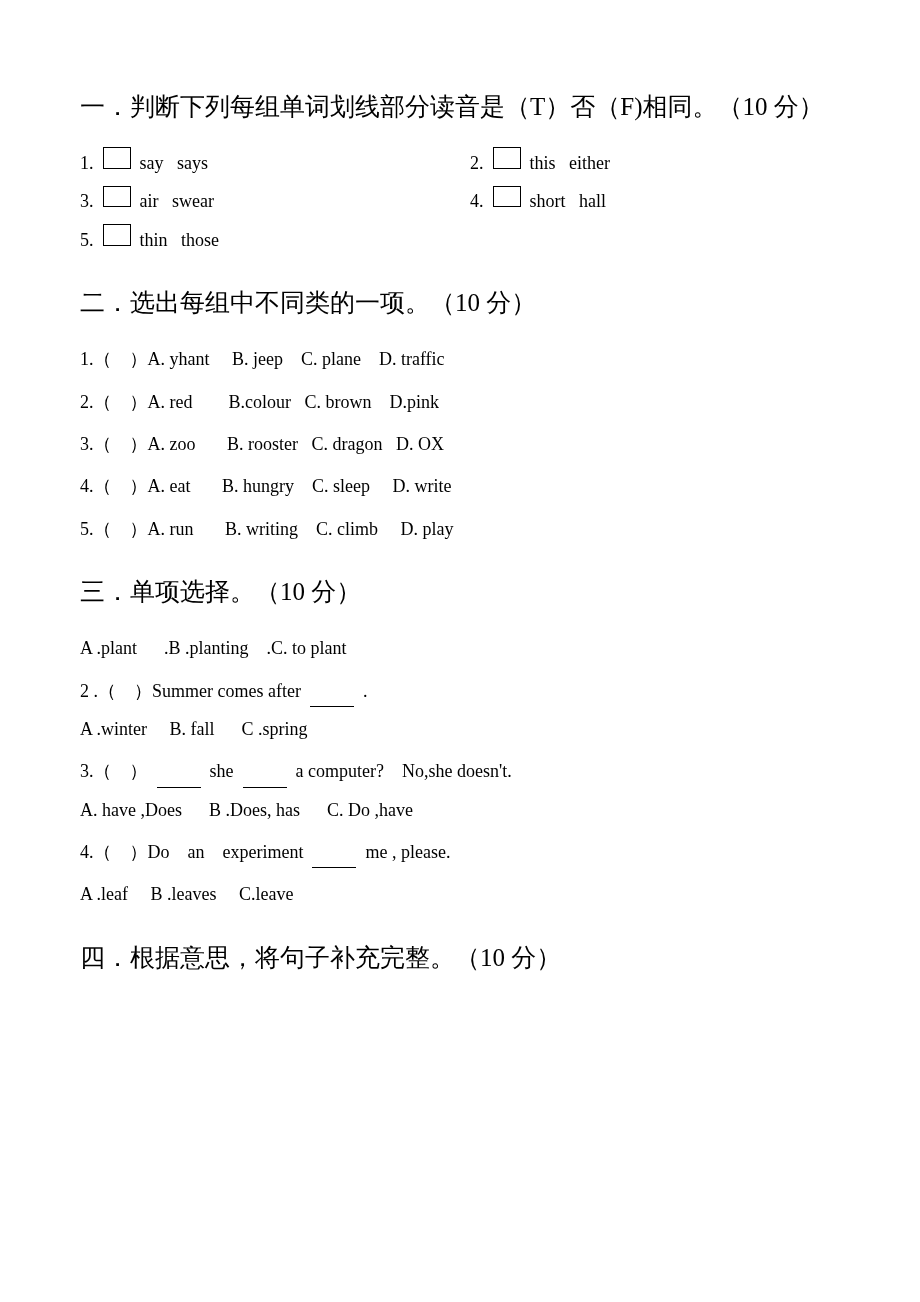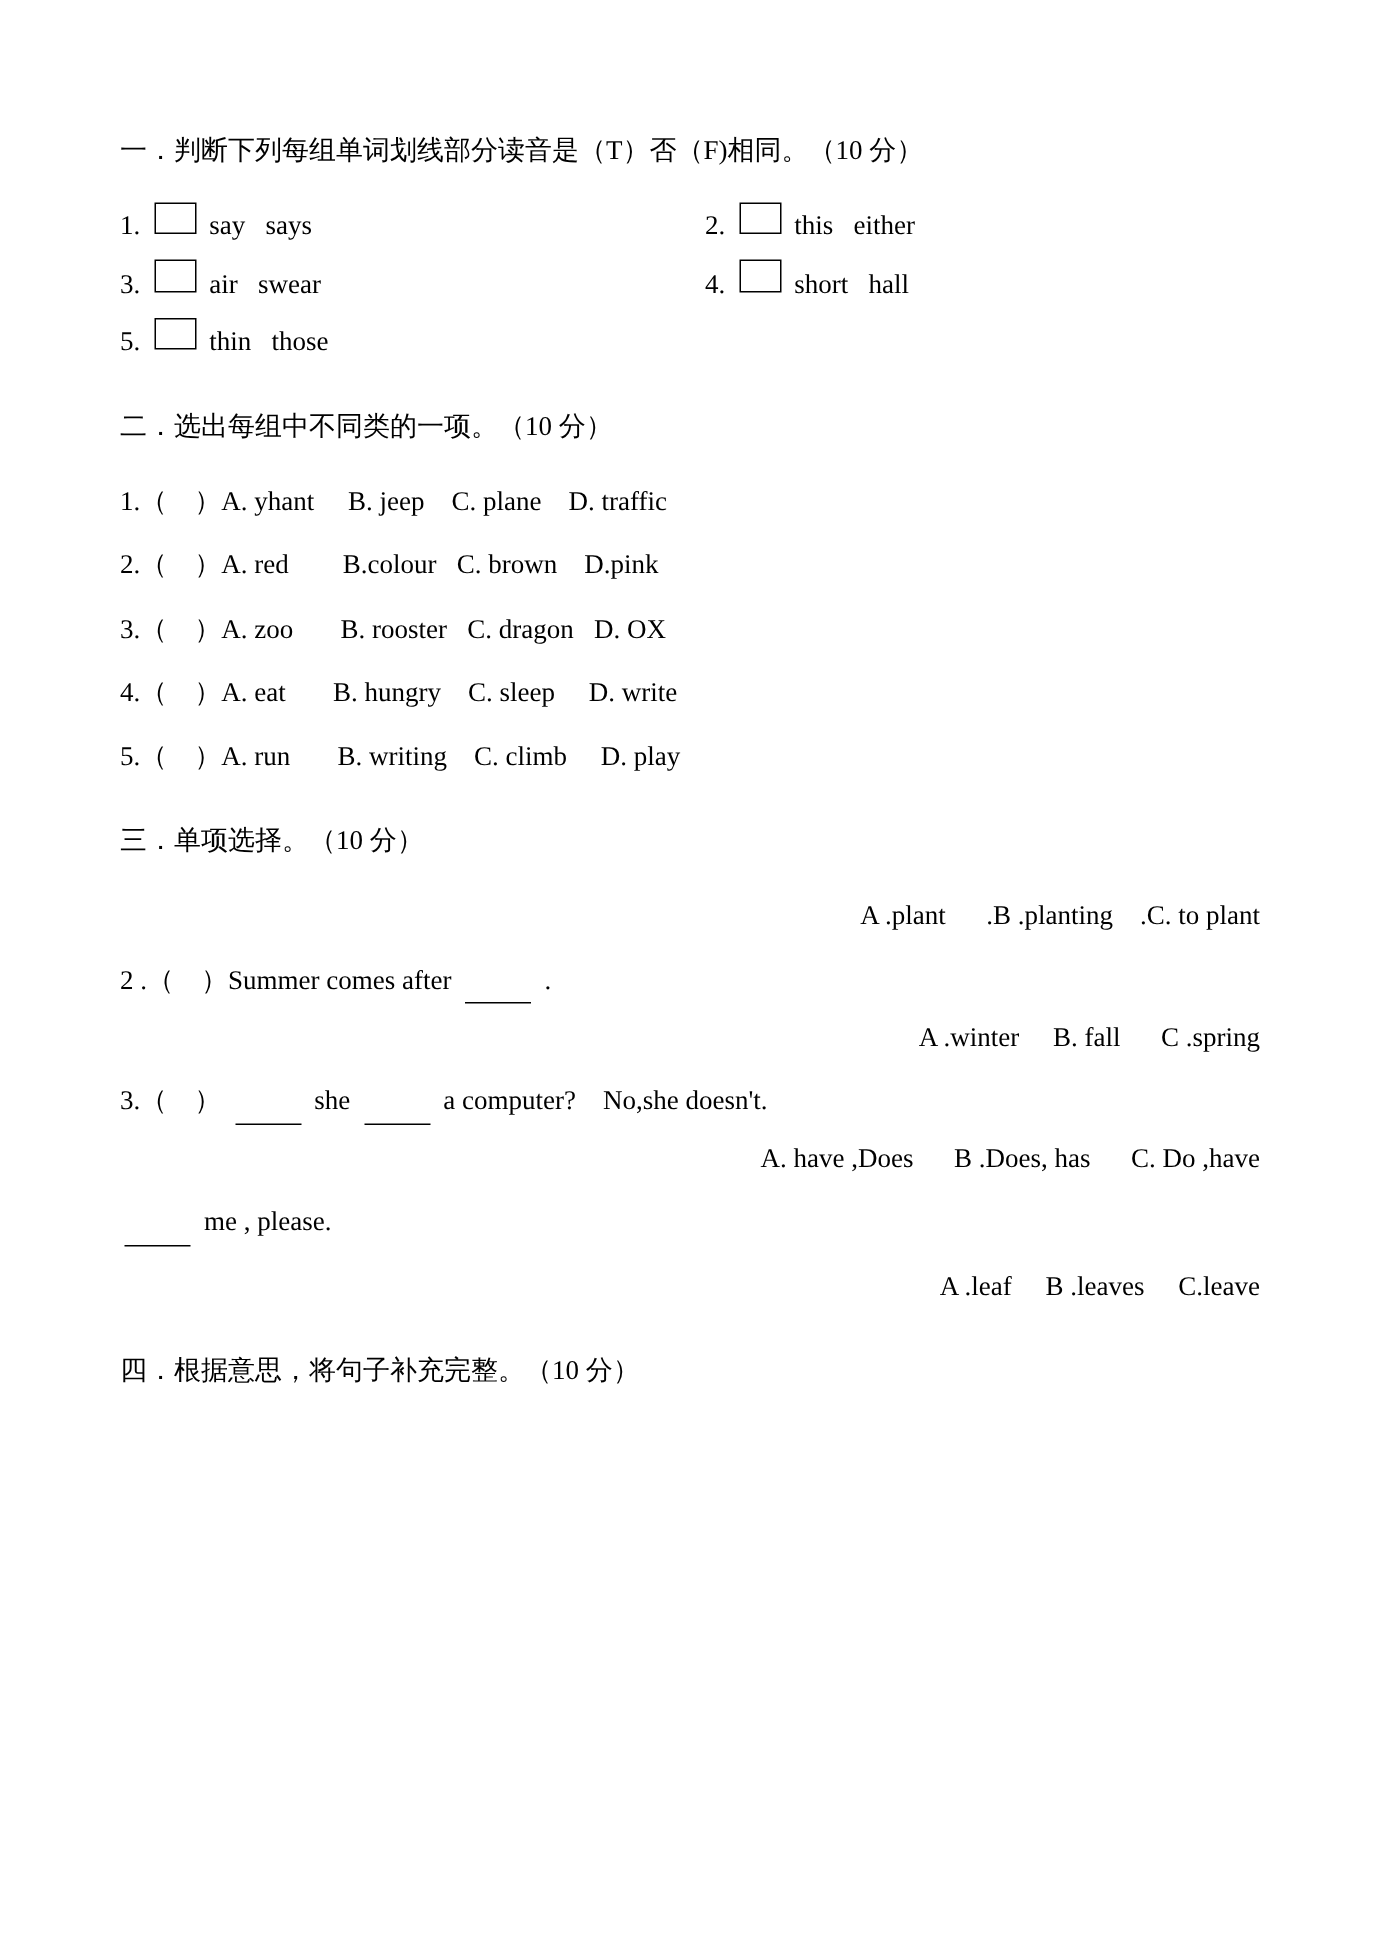--- a/index.html
+++ b/index.html
@@ -11,21 +11,21 @@
       background: #ffffff;
       font-family: "SimSun", "宋体", serif;
       font-size: 18px;
       color: #000000;
       width: 920px;
       min-height: 1302px;
       padding: 60px 80px;
       line-height: 1.8;
     }
     .section-title {
-      font-size: 18px;
+      font-size: 25px;
       margin-bottom: 18px;
       margin-top: 24px;
     }
     .question-block {
       margin-bottom: 10px;
     }
     .q-line {
       margin-bottom: 6px;
       display: flex;
       align-items: flex-end;
@@ -48,21 +48,20 @@
       vertical-align: middle;
       margin: 0 3px;
     }
     .options-line {
       margin-left: 0;
       margin-bottom: 10px;
       display: flex;
       flex-wrap: wrap;
       gap: 12px;
       align-items: baseline;
-      justify-content: flex-end;
     }
     .q-row {
       display: grid;
       grid-template-columns: 1fr 1fr;
       gap: 0 20px;
       margin-bottom: 6px;
     }
     .q-row .q-item {
       display: flex;
       align-items: baseline;
@@ -164,20 +163,21 @@
     <span class="blank"></span>
     <span>a computer? &nbsp;&nbsp; No,she doesn't.</span>
   </div>
   <div class="options-line">
     <span>A. have ,Does &nbsp;&nbsp;&nbsp;&nbsp; B .Does, has &nbsp;&nbsp;&nbsp;&nbsp; C. Do ,have</span>
   </div>
 </div>
 
 <div class="question-block">
   <div class="q-line">
+    <span>4.（ &nbsp;&nbsp; ）Do &nbsp;&nbsp; an &nbsp;&nbsp; experiment</span>
     <span class="blank"></span>
     <span>me , please.</span>
   </div>
 </div>
 
 <div class="question-block" style="margin-bottom:18px;">
   <div class="options-line">
     <span>A .leaf &nbsp;&nbsp;&nbsp; B .leaves &nbsp;&nbsp;&nbsp; C.leave</span>
   </div>
 </div>

